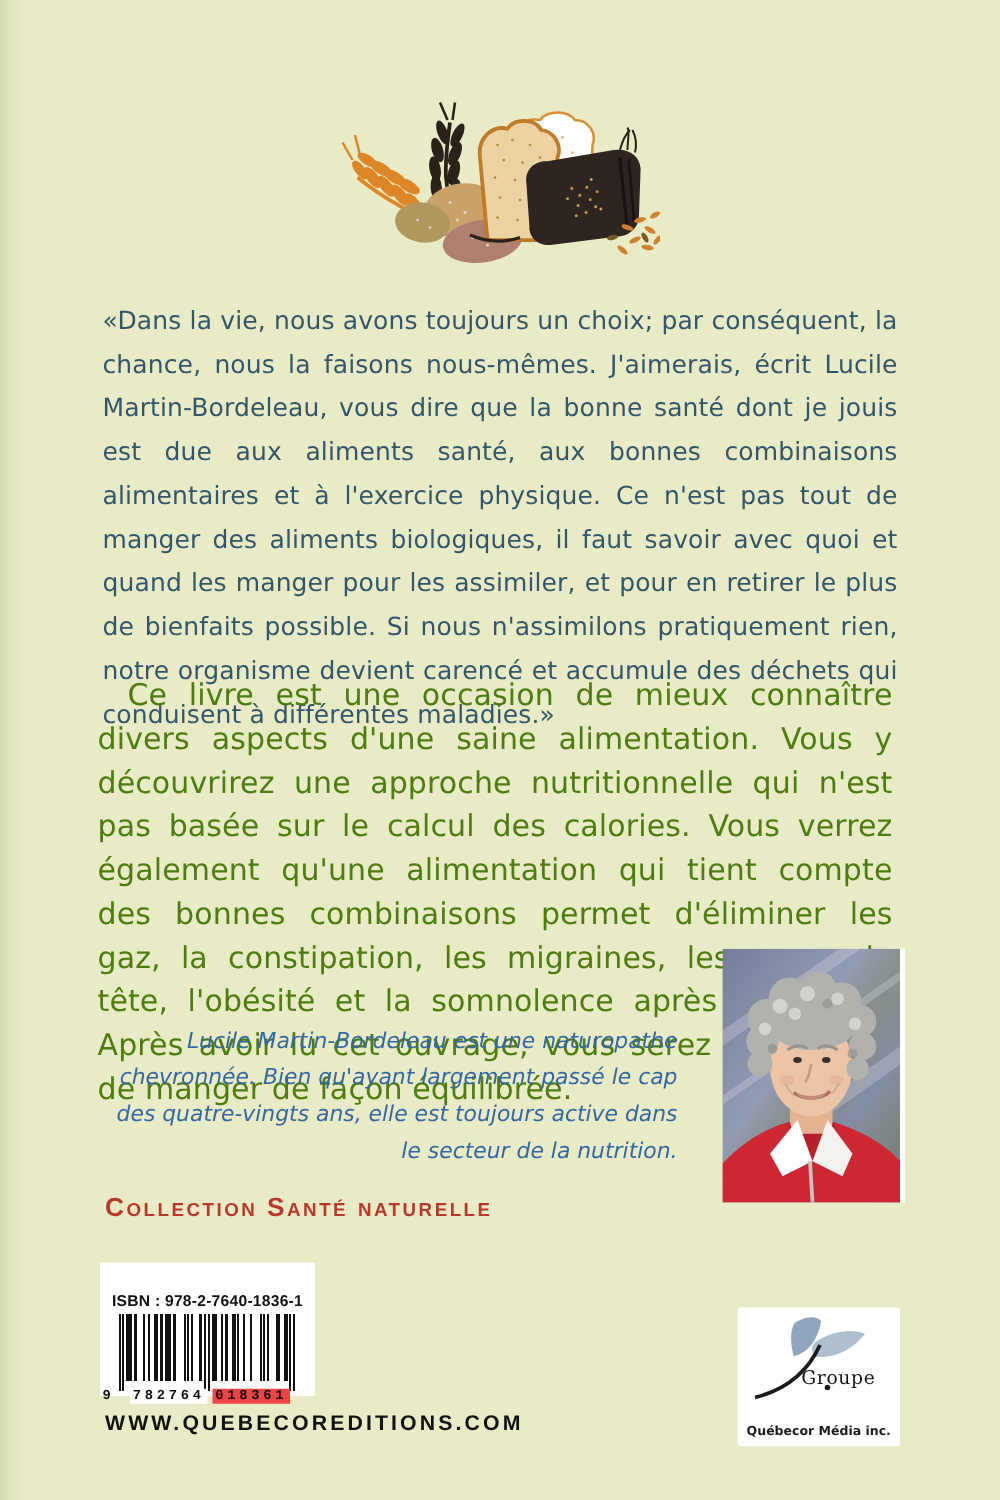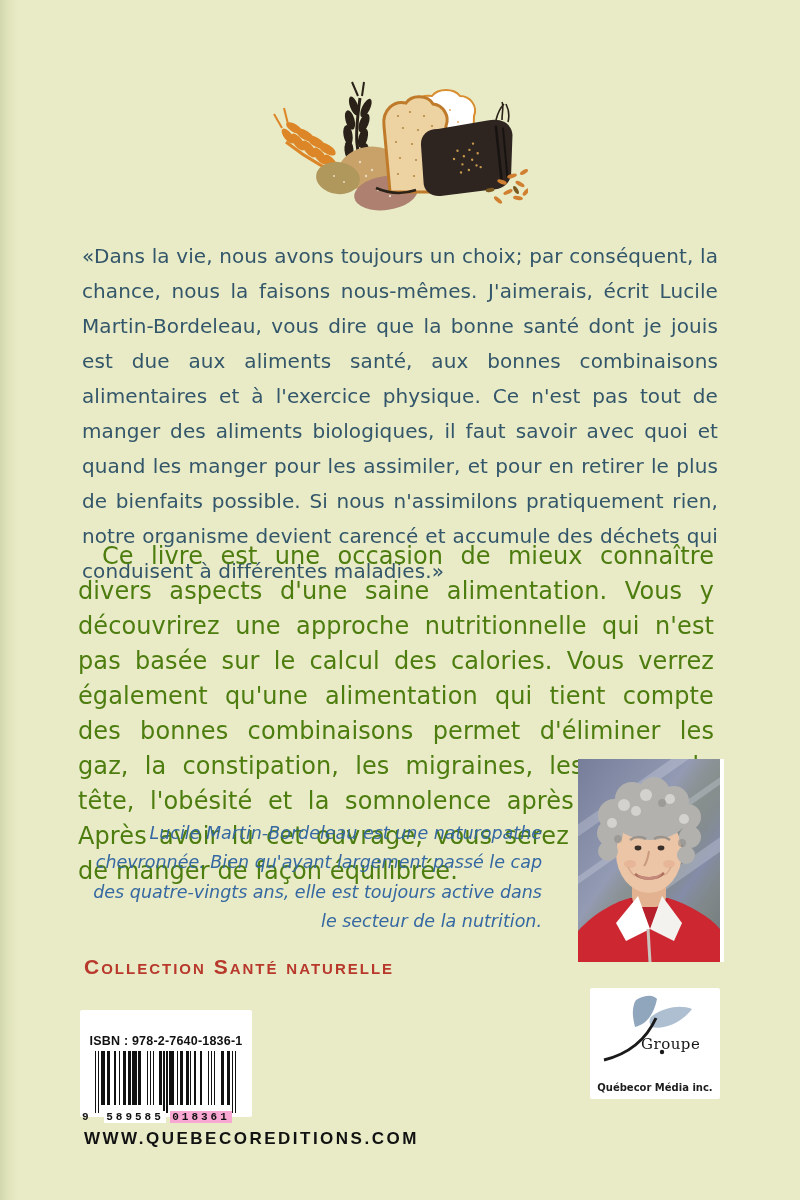--- a/index.html
+++ b/index.html
@@ -88,25 +88,25 @@
     width:141px;height:74px;
   }
   .bars-wrap svg{position:absolute;left:0;top:0;}
   .barcode-digits{
     position:absolute;left:-13px;bottom:2px;width:154px;height:13px;
     font-family:"Liberation Mono",monospace;
     font-size:11px;font-weight:bold;color:#111;
   }
   .barcode-digits .d-lead{position:absolute;left:0;bottom:0;}
   .barcode-digits .d-left{position:absolute;left:22px;bottom:0;width:62px;text-align:center;letter-spacing:3px;background:#fff;}
-  .barcode-digits .d-right{position:absolute;left:88px;bottom:0;width:62px;text-align:center;letter-spacing:3px;background:#f9a8d4;}
+  .barcode-digits .d-right{position:absolute;left:88px;bottom:0;width:62px;text-align:center;letter-spacing:3px;background:#ef4444;}
 
   
   .logo-box{
-    position:absolute;left:590px;top:988px;width:130px;height:111px;
+    position:absolute;left:590px;top:1046px;width:130px;height:111px;
     background:#ffffff;
     border-radius:2px;
   }
   .logo-leaves{position:absolute;left:12px;top:4px;}
   .logo-group{
     position:absolute;left:51px;top:47px;
     font-family:"DejaVu Serif",serif;
     font-size:15px;color:#161616;letter-spacing:.5px;
   }
   .logo-name{
@@ -379,21 +379,21 @@
           <rect x="78" y="0" width="1" height="54"></rect>
             <rect x="80" y="0" width="1" height="54"></rect>
           <rect x="85" y="0" width="2" height="54"></rect>
             <rect x="89" y="0" width="2" height="54"></rect>
           <rect x="92" y="0" width="1" height="62"></rect>
             <rect x="94" y="0" width="1" height="62"></rect>
         </g>
       </svg>
       <div class="barcode-digits">
         <span class="d-lead">9</span>
-        <span class="d-left">589585</span>
+        <span class="d-left">782764</span>
         <span class="d-right">018361</span>
       </div>
     </div>
   </div>
 
   <div class="logo-box">
     <svg class="logo-leaves" width="106" height="74" viewBox="0 0 106 74">
       <path d="M34,8 C44,2 52,3 55,7 C52,22 45,32 33,35 C30,24 30,14 34,8 Z" fill="#8fa6bd"></path>
       <path d="M50,24 C64,14 80,13 90,17 C80,30 64,38 49,35 C47,30 47,27 50,24 Z" fill="#aebfd2"></path>
       <path d="M2,68 C26,62 44,48 54,26" stroke="#1a1a1a" stroke-width="3" fill="none"></path>

